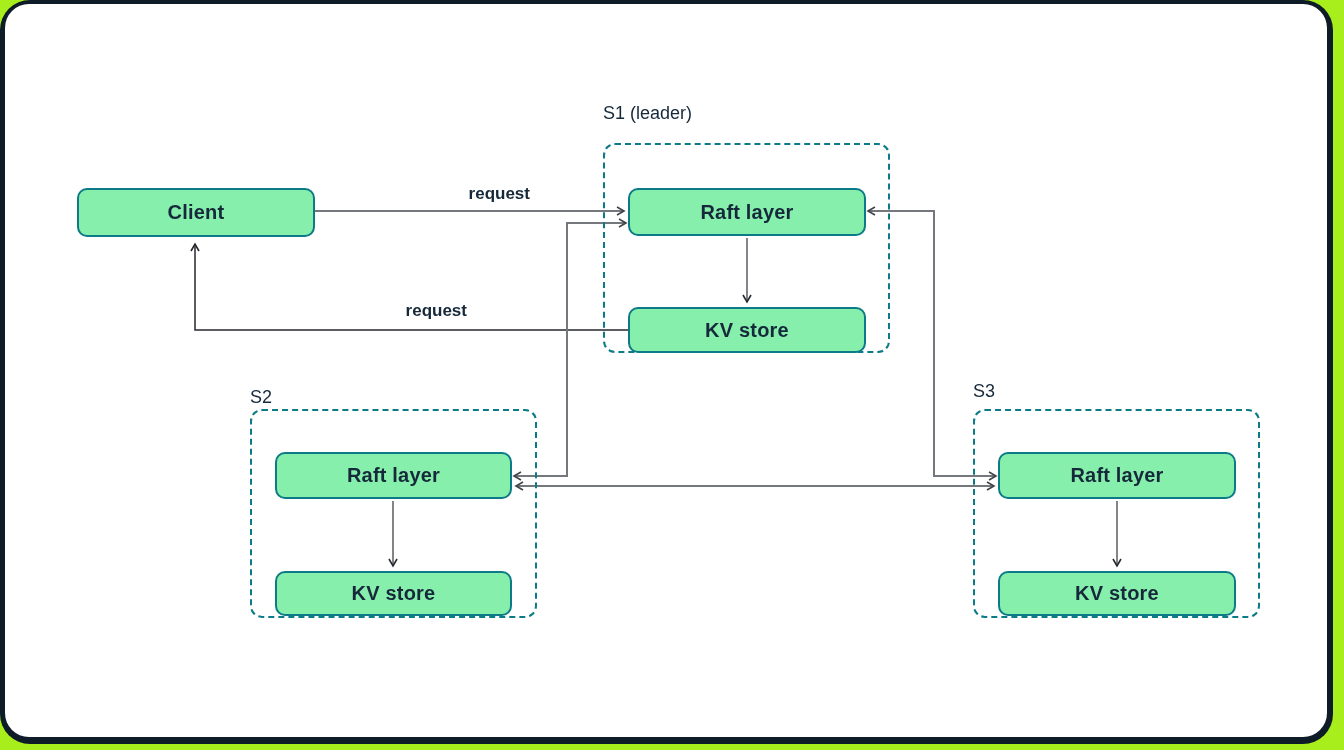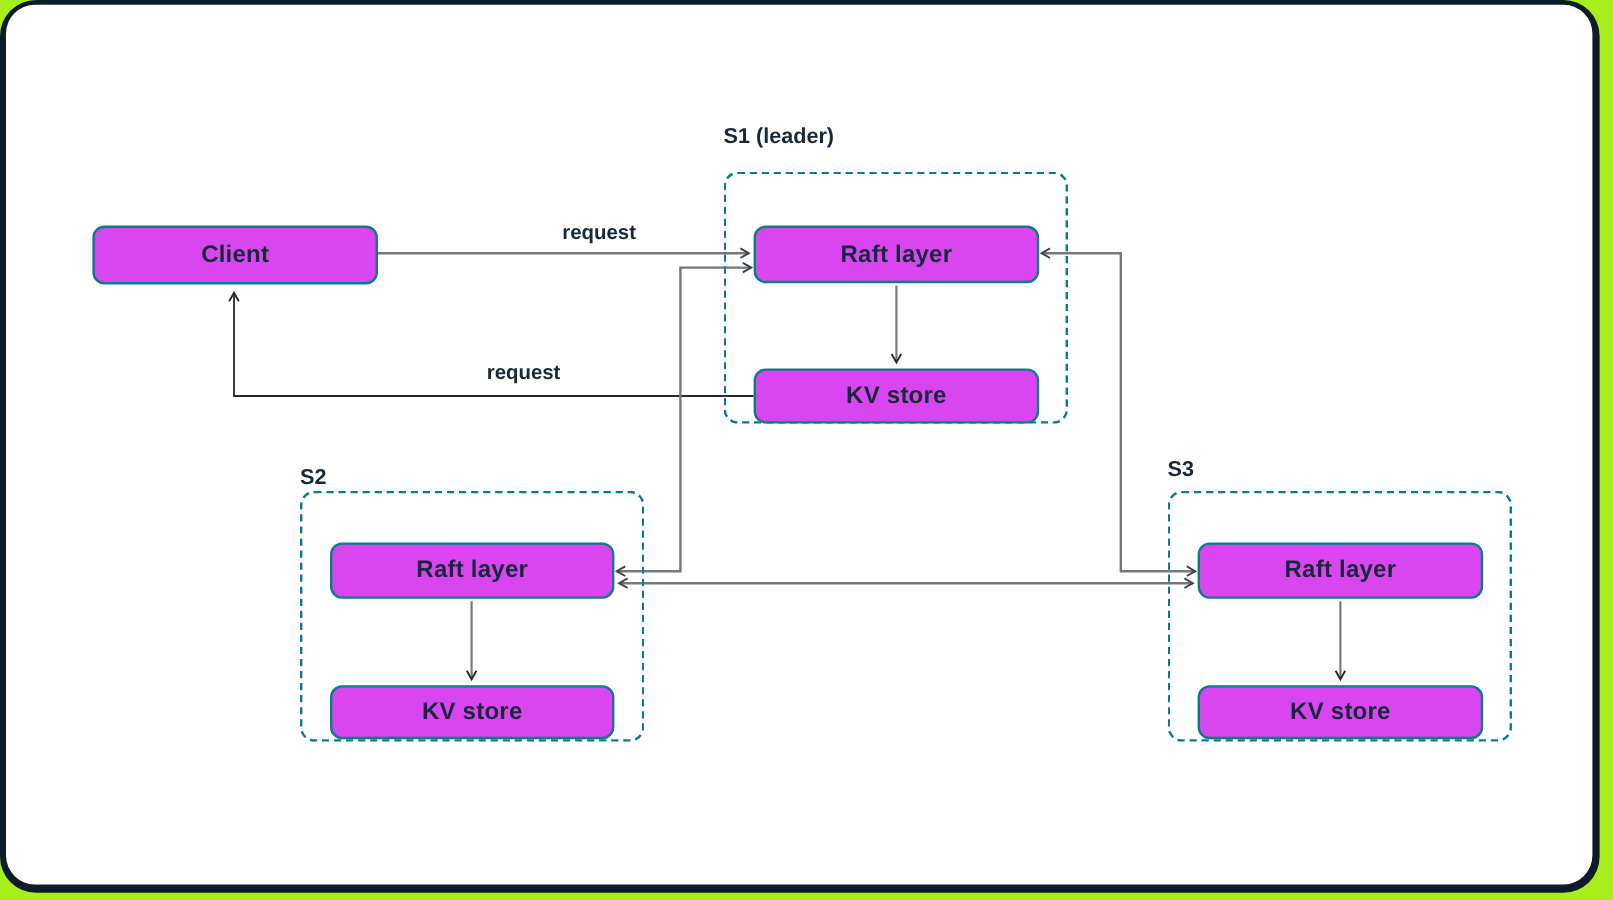--- a/index.html
+++ b/index.html
@@ -15,31 +15,31 @@
     background:#0e1c28; border-radius:30px;
   }
   .canvas {
     position:absolute; left:5px; top:4px;
     width:1322px; height:733px;
     background:#ffffff; border-radius:24px;
   }
   .connectors { position:absolute; left:0; top:0; width:1344px; height:750px; pointer-events:none; }
   .node {
     position:absolute; box-sizing:border-box;
-    background:#d946ef; border:2px solid #0c7b87; border-radius:10px;
+    background:#86efac; border:2px solid #0c7b87; border-radius:10px;
     display:flex; align-items:center; justify-content:center;
     font-weight:700; font-size:20px; color:#16293a;
     letter-spacing:0.2px;
   }
   .group {
     position:absolute; box-sizing:border-box;
     border:2px dashed #0c7b87; border-radius:12px;
   }
   .group-label {
-    position:absolute; font-weight:700; font-size:18px; color:#16293a; white-space:nowrap;
+    position:absolute; font-weight:400; font-size:18px; color:#16293a; white-space:nowrap;
   }
   .edge-label {
     position:absolute; width:120px; text-align:right;
     font-weight:700; font-size:17px; color:#16293a;
   }
   
   .client   { left:77px;  top:188px; width:238px; height:49px; }
   .s1-group { left:603px; top:143px; width:287px; height:210px; }
   .s1-label { left:603px; top:103px; }
   .s1-raft  { left:628px; top:188px; width:238px; height:48px; }

